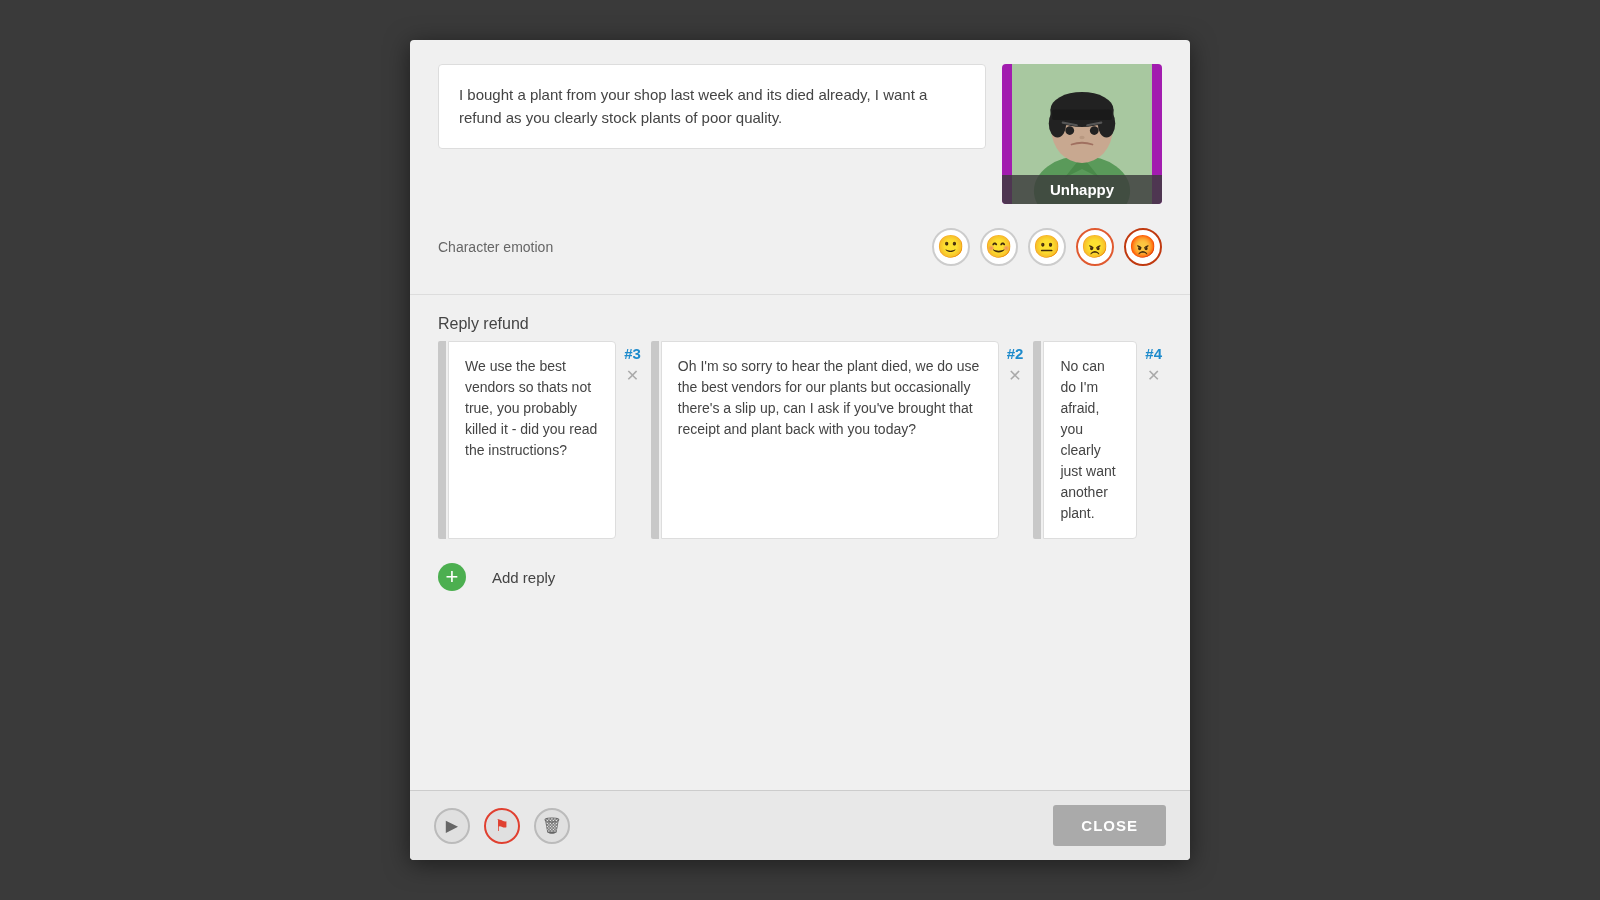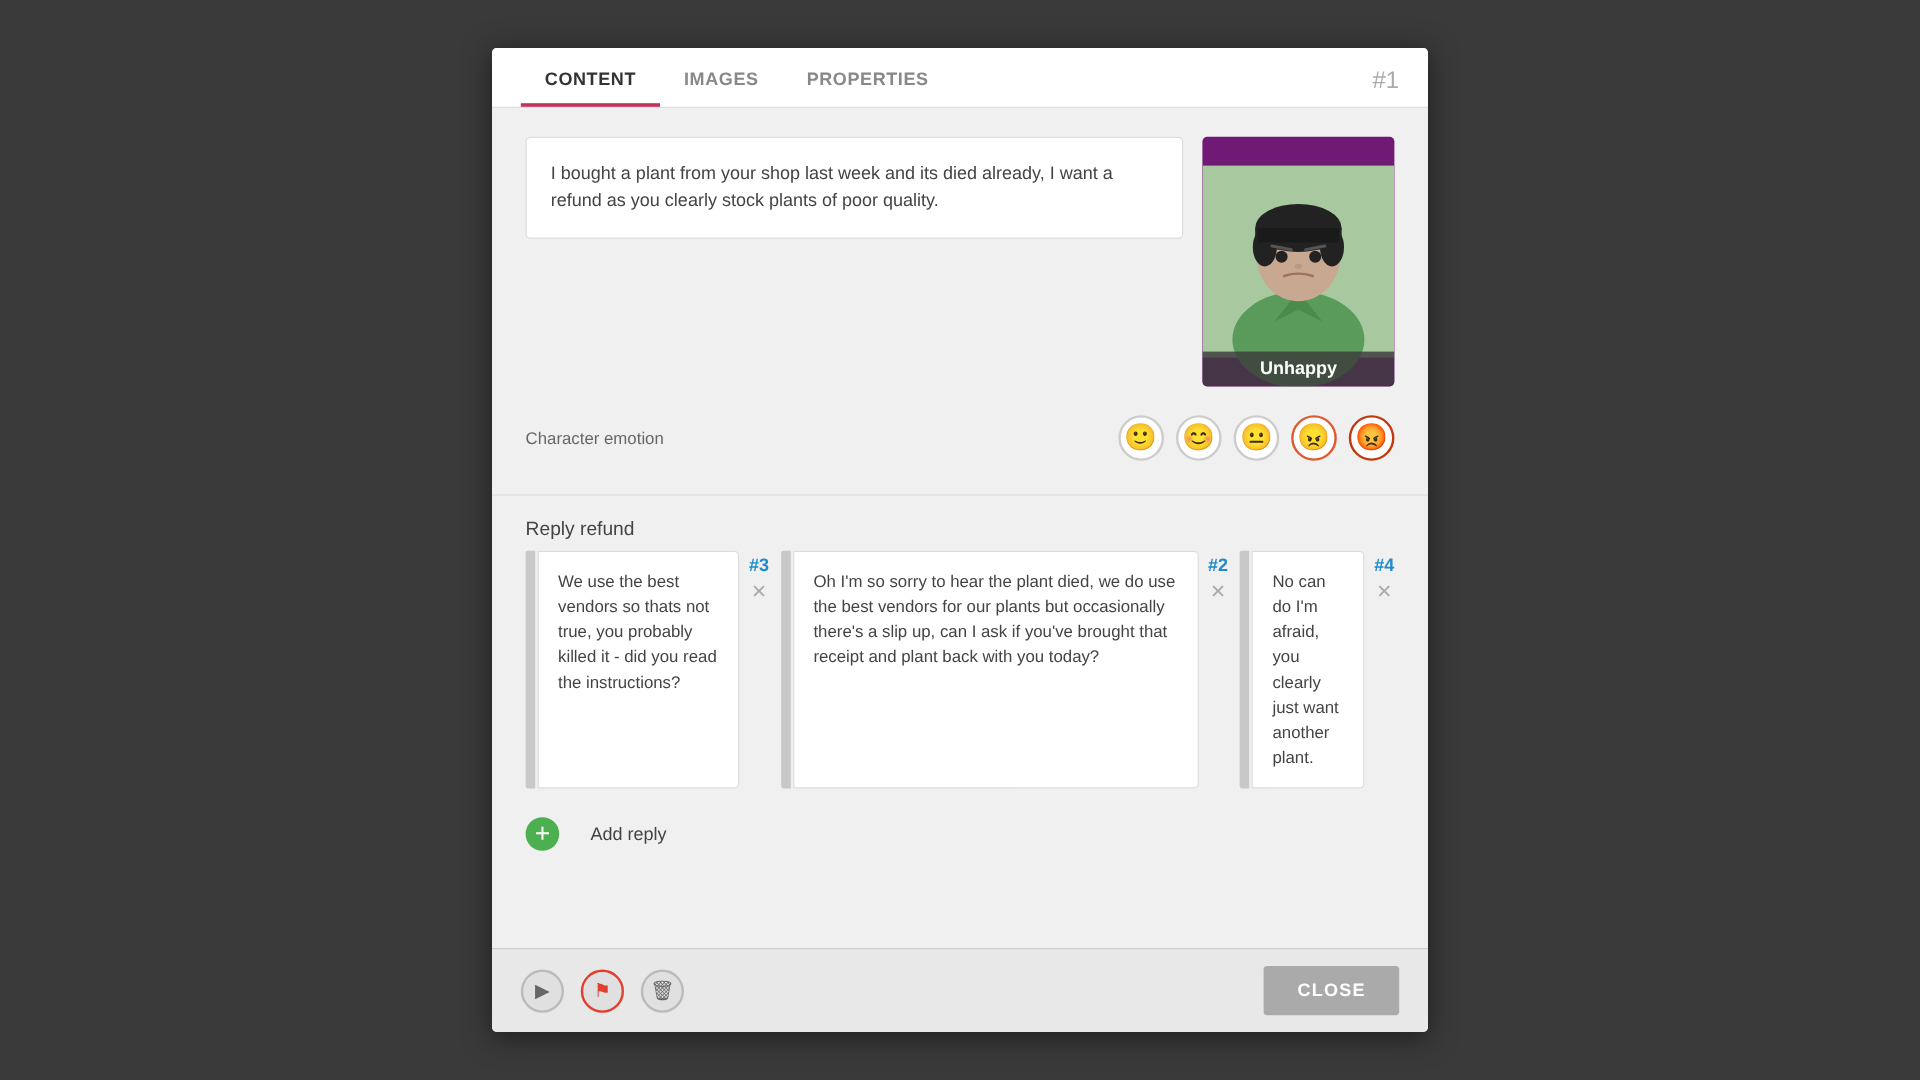--- a/index.html
+++ b/index.html
@@ -79,24 +79,24 @@
       background: #fff;
       border: 1px solid #ddd;
       border-radius: 4px;
       padding: 18px 20px;
       font-size: 15px;
       color: #444;
       line-height: 1.55;
     }
     .character-image-container {
       width: 160px;
-      height: 208px;
+      height: 140px;
       position: relative;
       flex-shrink: 0;
-      background: #701a75;
+      background: #a21caf;
       border-radius: 4px;
       overflow: hidden;
     }
     
     .character-label {
       position: absolute;
       bottom: 0;
       left: 0;
       right: 0;
       background: rgba(60,60,60,0.82);
@@ -274,26 +274,20 @@
     .person-svg {
       width: 100%;
       height: 100%;
     }
   </style>
 </head>
 <body>
 
 <div class="modal">
 
-  <div class="tabs">
-    <div class="tab active">CONTENT</div>
-    <div class="tab">IMAGES</div>
-    <div class="tab">PROPERTIES</div>
-    <span class="tab-number">#1</span>
-  </div>
 
   <div class="content-area">
 
     <div class="message-row">
       <div class="message-box">I bought a plant from your shop last week and its died already, I want a refund as you clearly stock plants of poor quality.</div>
       <div class="character-image-container">
         
         <svg class="person-svg" viewBox="0 0 160 160">
 
           <rect width="160" height="160" fill="#a8c8a0"></rect>

